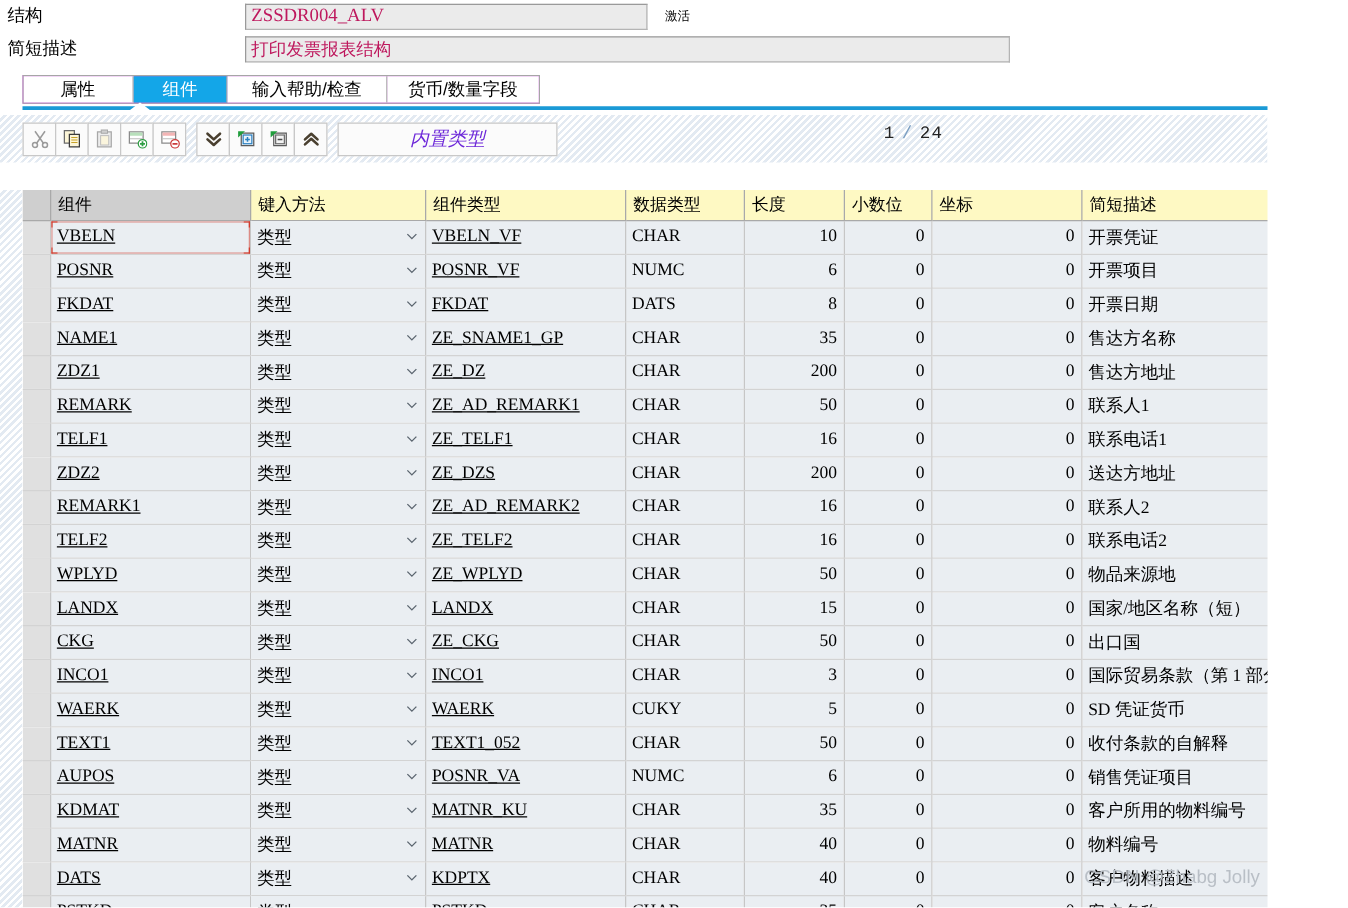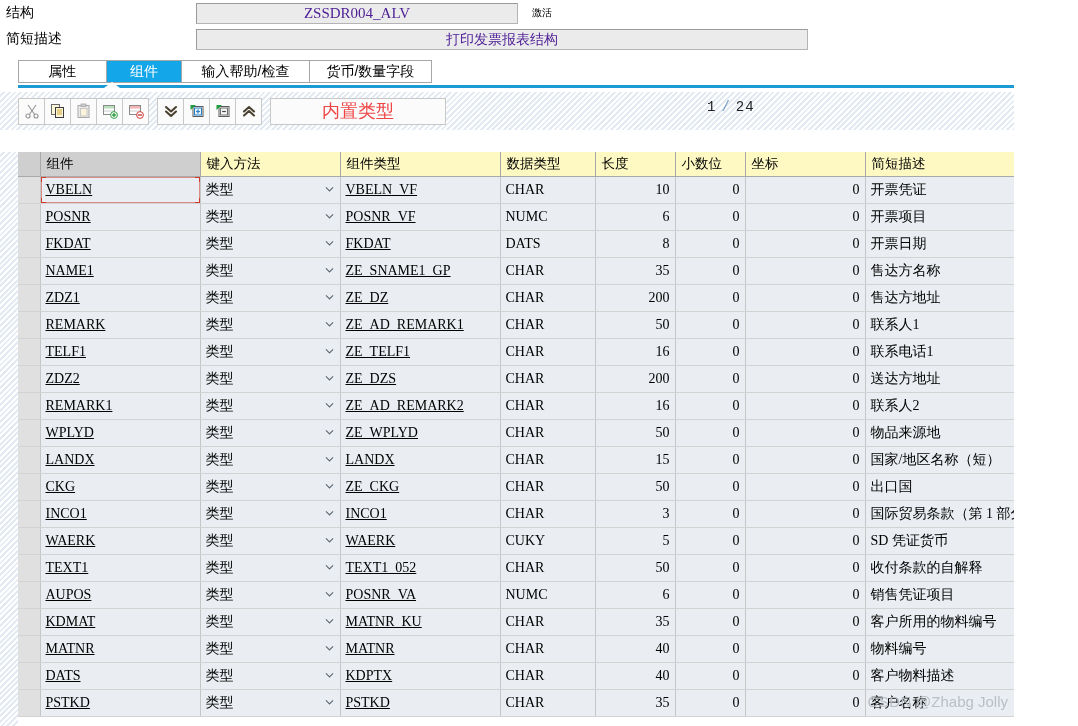--- a/index.html
+++ b/index.html
@@ -33,24 +33,23 @@
   .form-input {
     height: 21px;
     background: #ebebeb;
     border: 1px solid #b4b4b4;
     border-top-color: #9a9a9a;
     border-left-color: #9a9a9a;
     font-family: "Liberation Serif", serif;
     font-size: 15px;
     line-height: 19px;
     padding: 0 4px;
-    color: #4c1d95;
+    color: #be185d;
     white-space: nowrap;
     overflow: hidden;
-    text-align: center;
   }
   .fi-name { width: 322px; }
   .fi-desc { width: 612px; font-family: "Liberation Sans", sans-serif; font-size: 14px; }
   .status-text {
     margin-left: 14px;
     font-size: 10px;
     white-space: nowrap;
   }
 
   
@@ -136,23 +135,24 @@
     cursor: pointer;
     margin-right: -1px;
   }
   .tb-gap { width: 9px; height: 1px; }
   .tb-textbtn {
     height: 27px;
     min-width: 176px;
     border: 1px solid #c8c8c8;
     background: #fbfbfb;
     display: flex; align-items: center; justify-content: center;
-    font-size: 18px;
-    color: #ef4444;
+    font-size: 15px;
+    color: #6d28d9;
     cursor: default;
+    font-style: italic;
   }
   .pagecount {
     position: absolute;
     left: 707px;
     top: 7px;
     font-family: Liberation Mono, monospace;
     font-size: 14px;
     color: #232323;
     letter-spacing: 1px;
   }
@@ -555,20 +555,33 @@
               </svg></td>
             <td><span class="lnk">ZE_AD_REMARK2</span></td>
             <td>CHAR</td>
             <td class="num">16</td>
             <td class="num">0</td>
             <td class="num">0</td>
             <td class="cjk">联系人2</td>
           </tr>
           <tr>
             <td class="sel"></td>
+            <td><span class="lnk">TELF2</span></td>
+            <td class="ktype">类型<svg class="chev" viewBox="0 0 10 10">
+                <polyline points="1,3 5,7 9,3" fill="none" stroke="#5c6670" stroke-width="1.2"></polyline>
+              </svg></td>
+            <td><span class="lnk">ZE_TELF2</span></td>
+            <td>CHAR</td>
+            <td class="num">16</td>
+            <td class="num">0</td>
+            <td class="num">0</td>
+            <td class="cjk">联系电话2</td>
+          </tr>
+          <tr>
+            <td class="sel"></td>
             <td><span class="lnk">WPLYD</span></td>
             <td class="ktype">类型<svg class="chev" viewBox="0 0 10 10">
                 <polyline points="1,3 5,7 9,3" fill="none" stroke="#5c6670" stroke-width="1.2"></polyline>
               </svg></td>
             <td><span class="lnk">ZE_WPLYD</span></td>
             <td>CHAR</td>
             <td class="num">50</td>
             <td class="num">0</td>
             <td class="num">0</td>
             <td class="cjk">物品来源地</td>

